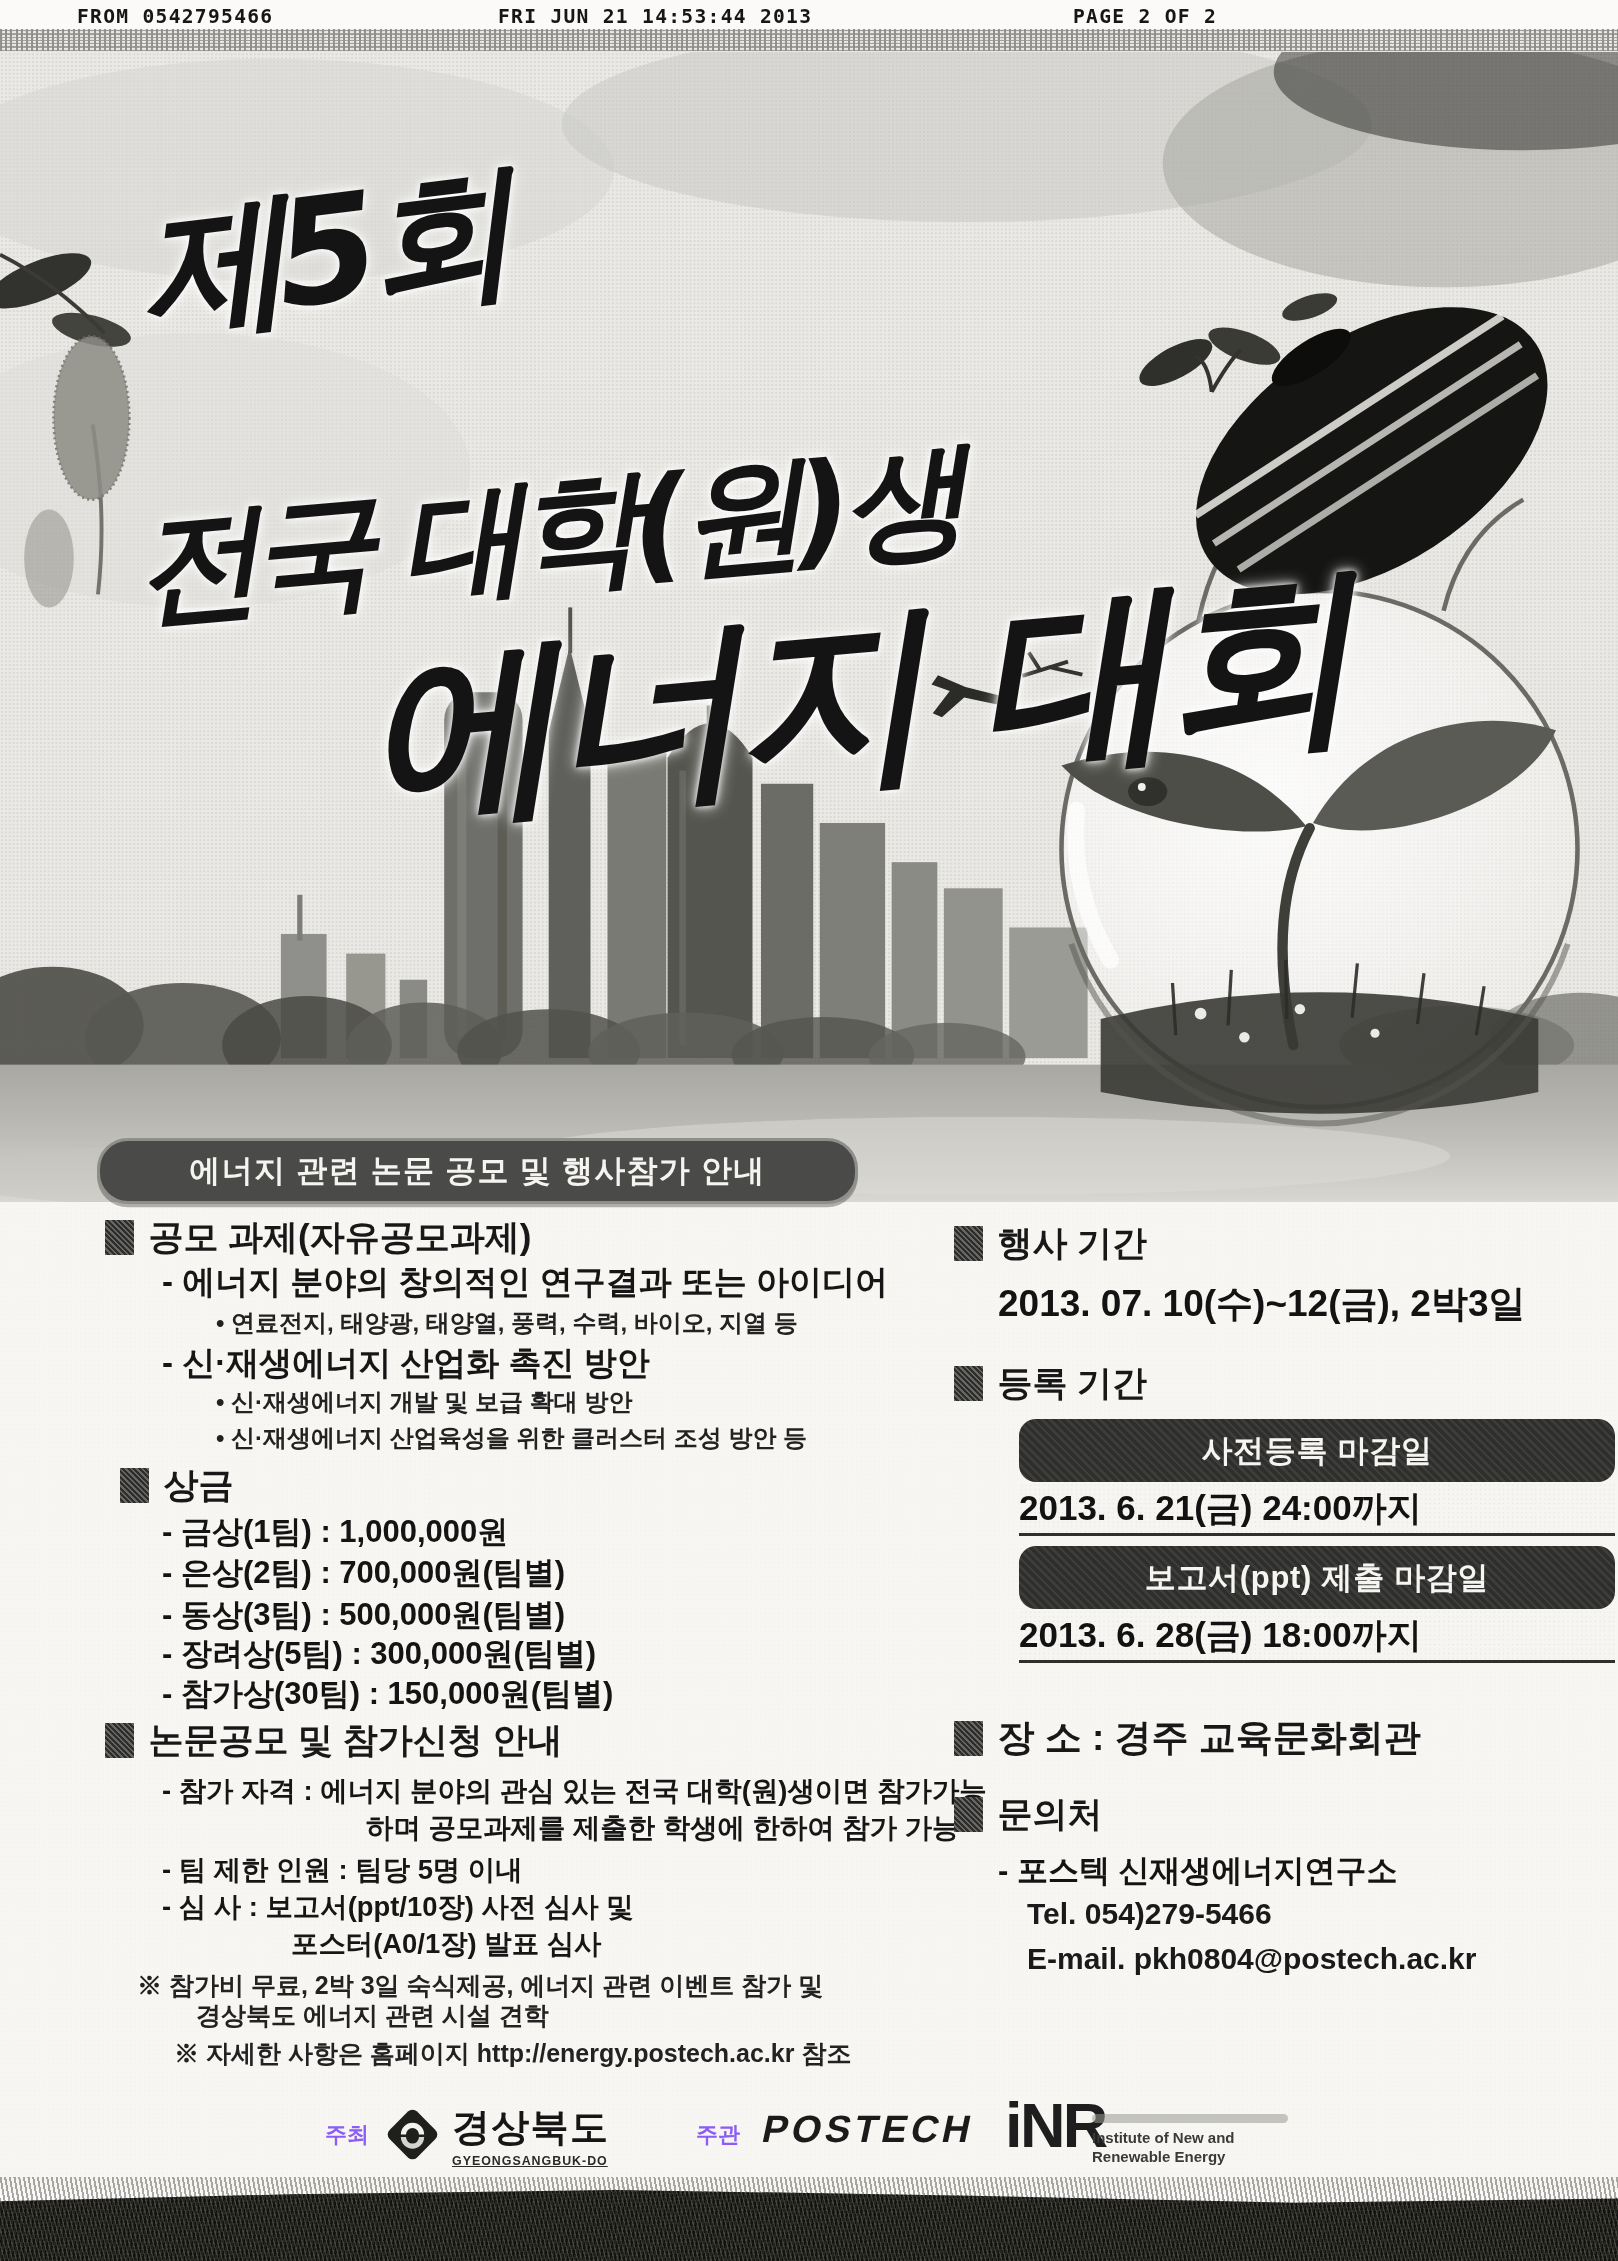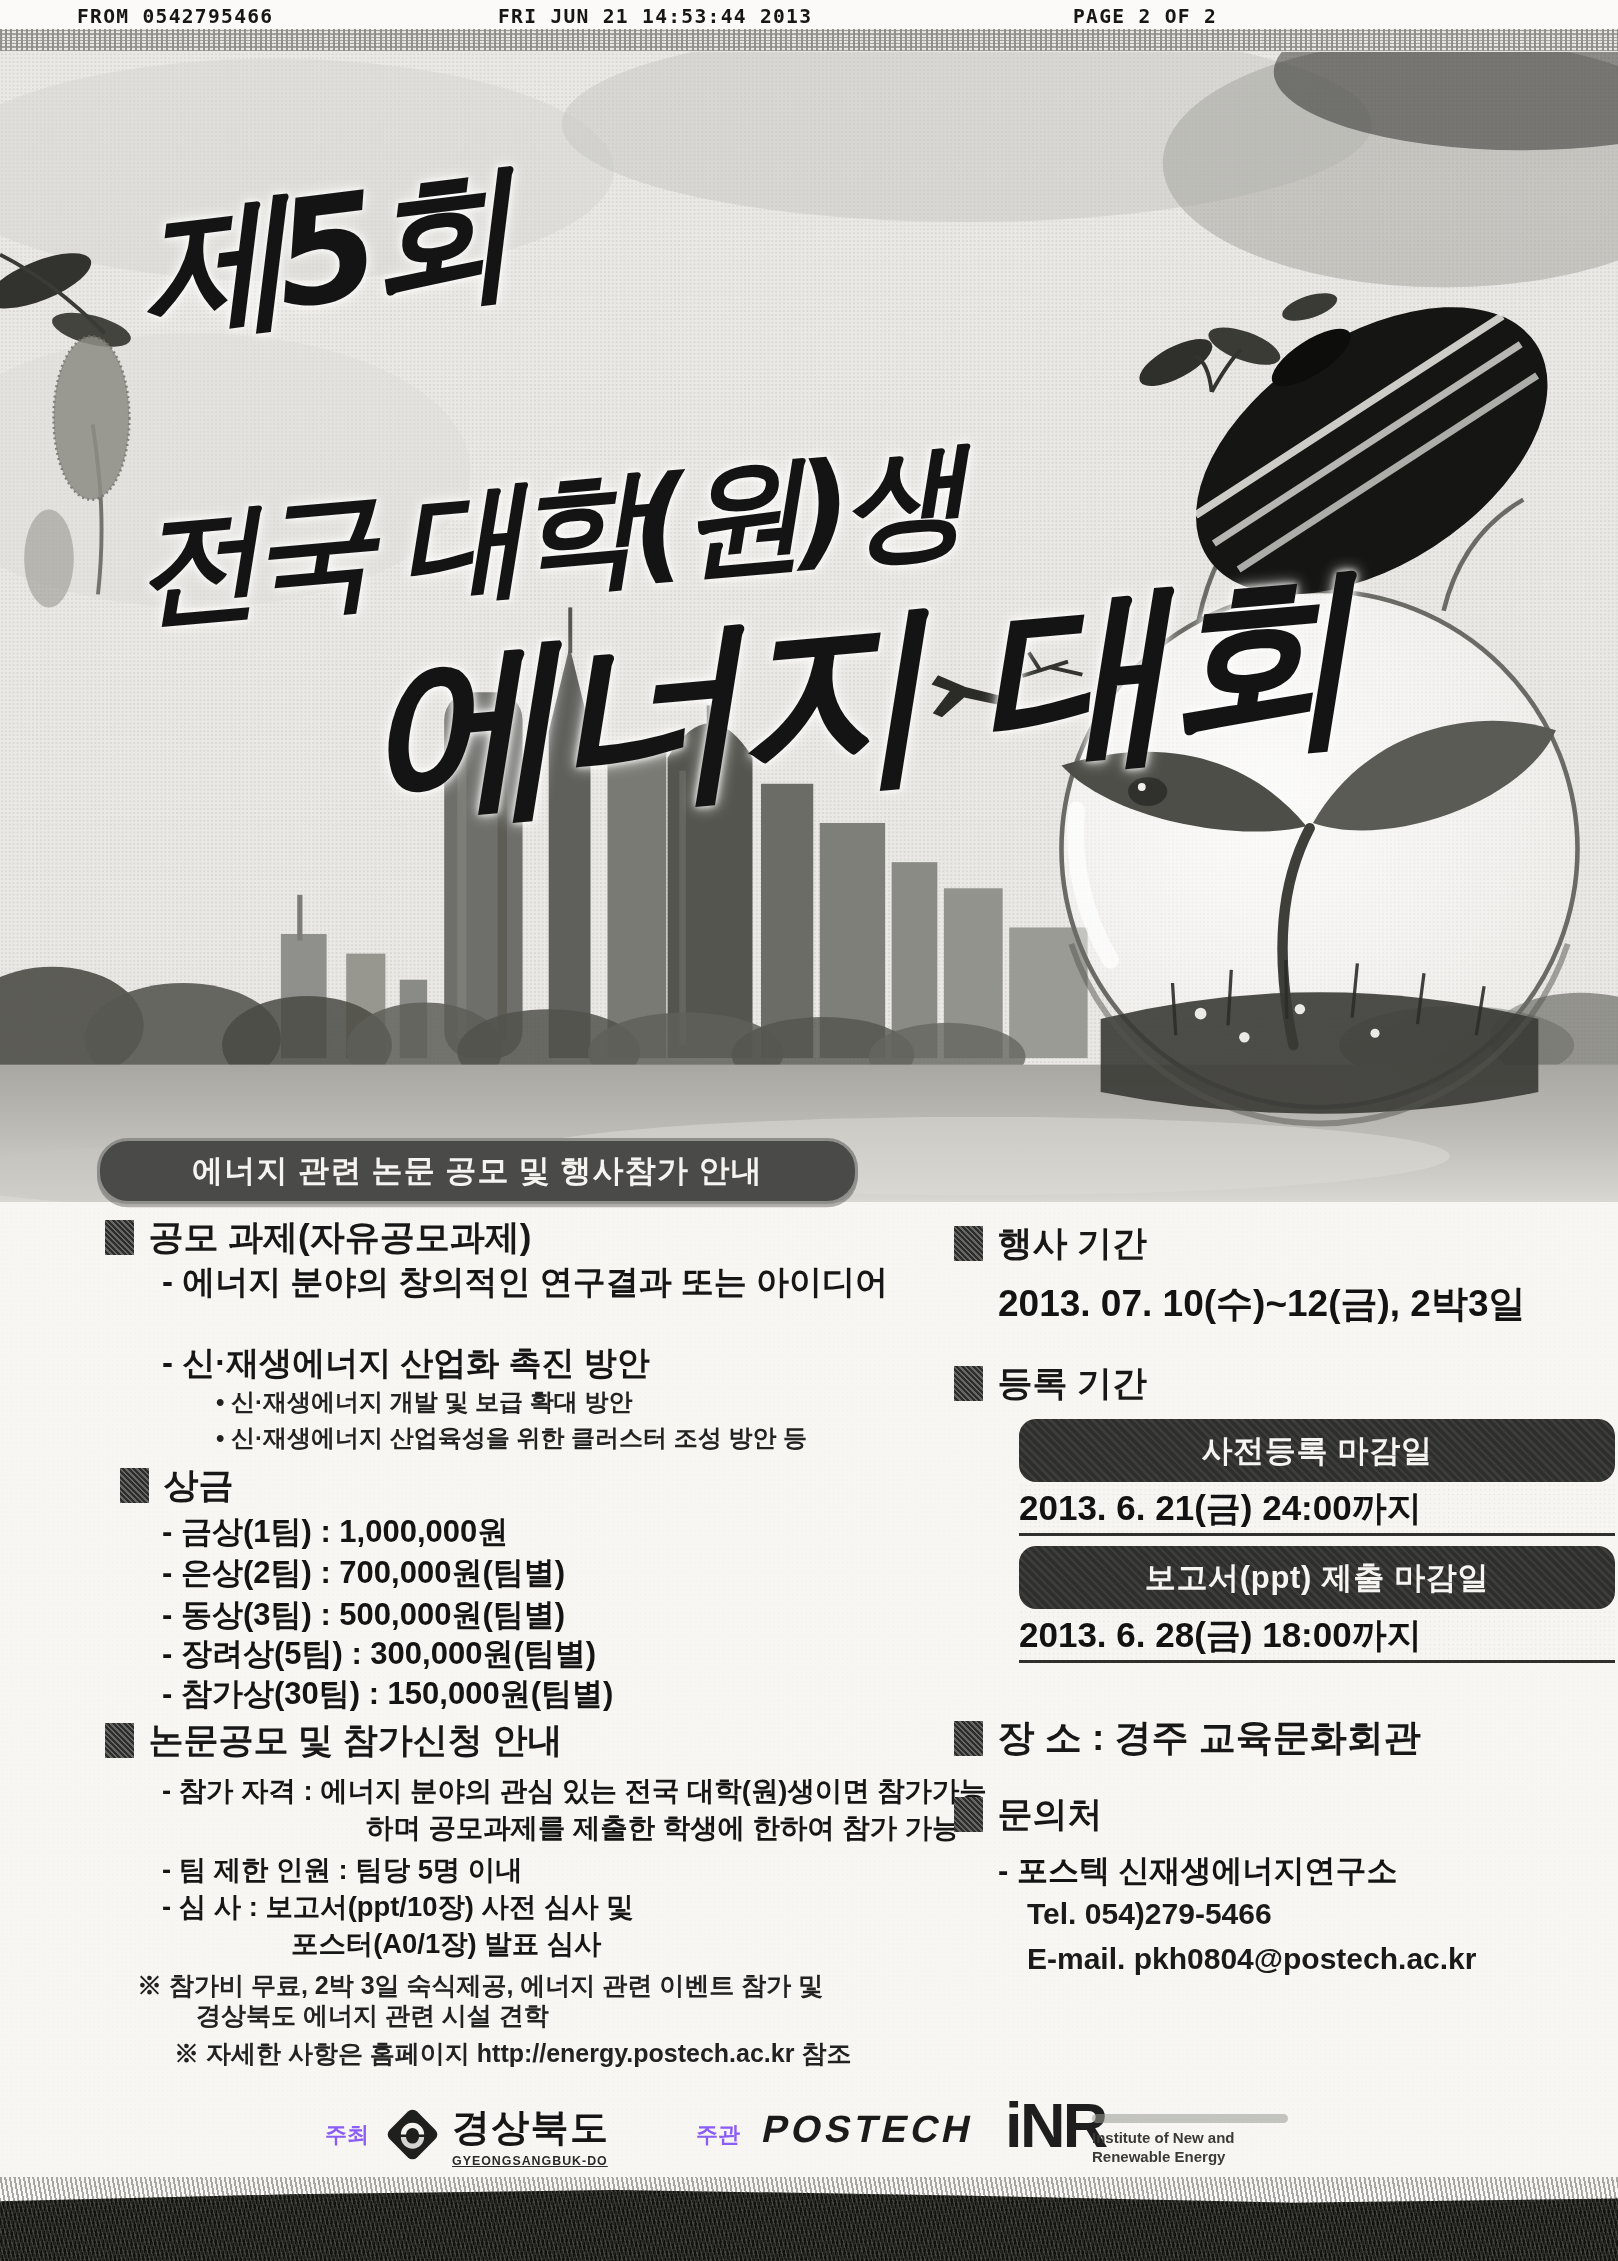--- a/index.html
+++ b/index.html
@@ -30,21 +30,21 @@
   .cal{position:absolute;z-index:2;font-family:"DejaVu Sans",sans-serif;font-weight:bold;color:#141414;
     white-space:nowrap;font-style:italic;
     text-shadow:0 0 6.5px rgba(255,255,255,.9),0 0 14.4px rgba(255,255,255,.9);}
   .cal-1{left:140px;top:154px;font-size:147px;letter-spacing:-10.5px;transform:rotate(-7deg);}
   .cal-2{left:134px;top:451px;font-size:125px;letter-spacing:-9.1px;transform:rotate(-5deg);}
   .cal-3{left:363px;top:568px;font-size:193px;letter-spacing:-7.8px;transform:rotate(-5deg);}
   
   .banner{position:absolute;z-index:3;left:97px;top:1138px;width:755px;height:60px;
     background:#4a4a48;border:3.3px solid #8e8e8a;border-radius:31px;
     display:flex;align-items:center;justify-content:center;
-    box-shadow:0 3.3px 0 rgba(40,40,38,.35);font-family:Liberation Serif, serif;}
+    box-shadow:0 3.3px 0 rgba(40,40,38,.35);}
   .banner-text{color:#f5f4f1;font-size:31px;font-weight:bold;letter-spacing:1.3px;white-space:nowrap;}
   
   .abs{position:absolute;z-index:3;white-space:nowrap;}
   .sec-head{display:flex;align-items:center;gap:14.4px;font-size:35px;font-weight:bold;color:#181818;}
   .marker{width:29px;height:35px;background:#2d2d2b;flex:0 0 auto;
     background-image:repeating-linear-gradient(45deg,rgba(255,255,255,.28) 0 2px,transparent 2px 3.9px);}
   .item-b{font-size:33px;font-weight:bold;color:#161616;}
   .item-n{font-size:24px;font-weight:600;color:#222;}
   .prize{font-size:31px;font-weight:bold;color:#141414;}
   .apply-l{font-size:27.4px;font-weight:600;color:#161616;}
@@ -223,20 +223,21 @@
 
   <div class="banner">
     <span class="banner-text">에너지 관련 논문 공모 및 행사참가 안내</span>
   </div>
 
   <div class="abs sec-head" style="left:105px;top:1214px;">
     <span class="marker"></span>
     <span>공모 과제(자유공모과제)</span>
   </div>
   <div class="abs item-b" style="left:162px;top:1260px;">- 에너지 분야의 창의적인 연구결과 또는 아이디어</div>
+  <div class="abs item-n" style="left:216px;top:1307px;">• 연료전지, 태양광, 태양열, 풍력, 수력, 바이오, 지열 등</div>
   <div class="abs item-b" style="left:162px;top:1341px;">- 신·재생에너지 산업화 촉진 방안</div>
   <div class="abs item-n" style="left:216px;top:1386px;">• 신·재생에너지 개발 및 보급 확대 방안</div>
   <div class="abs item-n" style="left:216px;top:1422px;">• 신·재생에너지 산업육성을 위한 클러스터 조성 방안 등</div>
 
   <div class="abs sec-head" style="left:120px;top:1462px;">
     <span class="marker"></span>
     <span>상금</span>
   </div>
   <div class="abs prize" style="left:162px;top:1511px;">- 금상(1팀) : 1,000,000원</div>
   <div class="abs prize" style="left:162px;top:1552px;">- 은상(2팀) : 700,000원(팀별)</div>

